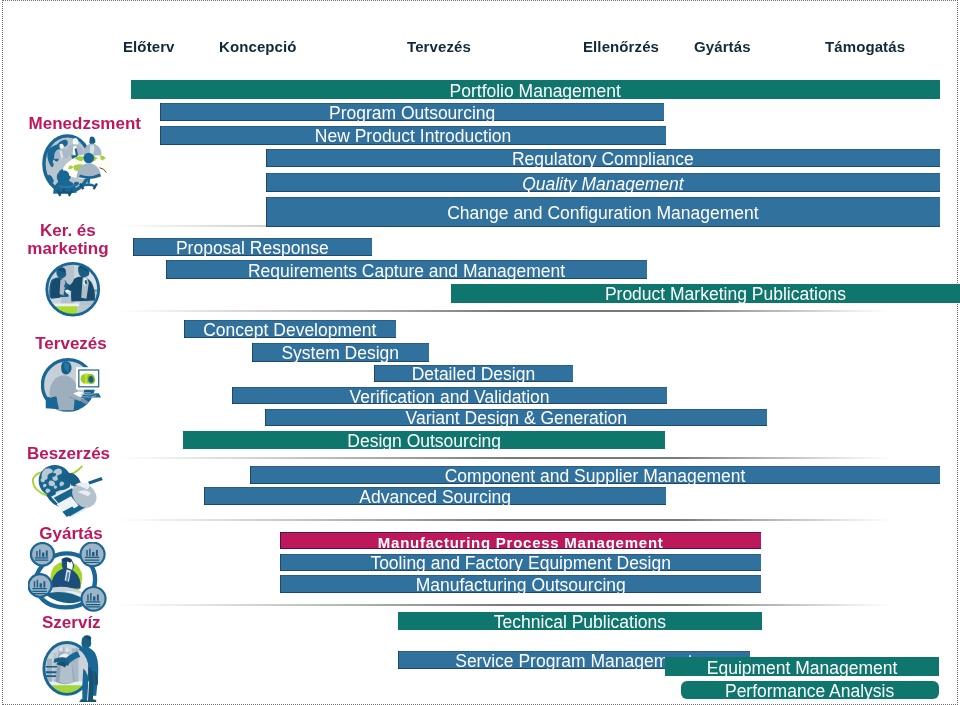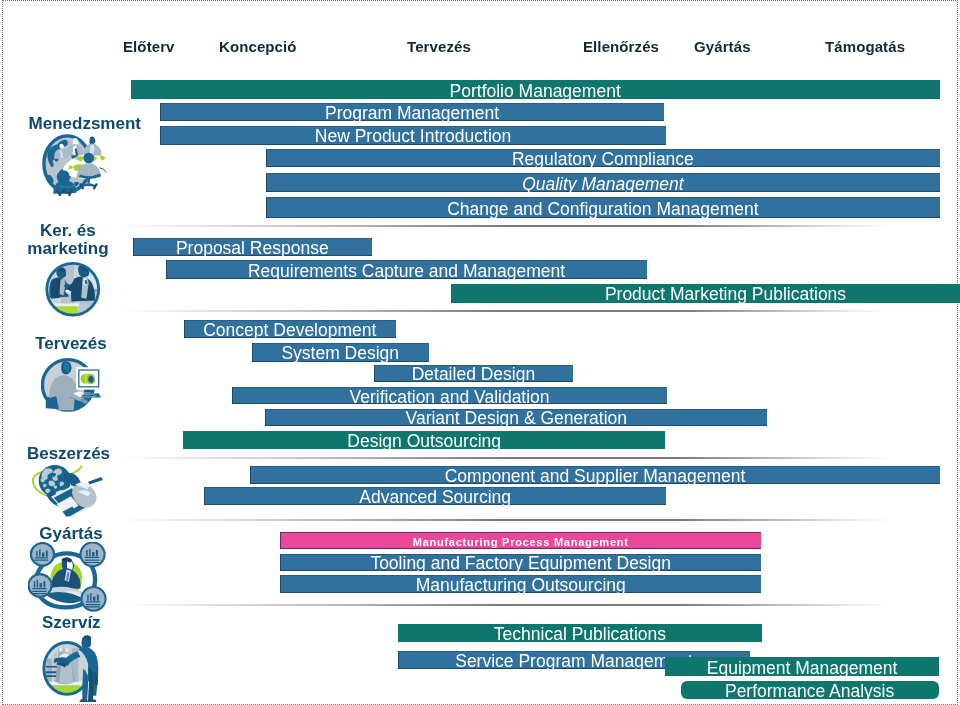--- a/index.html
+++ b/index.html
@@ -4,30 +4,30 @@
 <title>PLM folyamat</title>
 <style>
   html,body{margin:0;padding:0;}
   body{width:960px;height:705px;background:#ffffff;
        font-family:"Liberation Sans",sans-serif;overflow:hidden;}
   #slide{position:relative;width:960px;height:705px;background:#fff;}
   .frame{position:absolute;left:2px;top:0px;width:956px;height:705px;
          border:1.3px dotted #6e6e6e;box-sizing:border-box;pointer-events:none;}
   .phase{position:absolute;font-weight:bold;font-size:15px;color:#102a38;
          white-space:nowrap;letter-spacing:.1px;}
-  .rowlabel{position:absolute;font-weight:bold;font-size:17px;color:#0c4a6e;
+  .rowlabel{position:absolute;font-weight:bold;font-size:17px;color:#be185d;
             white-space:nowrap;text-align:center;line-height:18.5px;}
   .bar{position:absolute;box-sizing:border-box;color:#ffffff;font-size:17.5px;
        white-space:nowrap;overflow:visible;display:flex;align-items:center;
        justify-content:center;}
   .bar>span{display:block;position:relative;top:1.5px;}
   .blue{background:#31719d;box-shadow:inset 1px 0 0 rgba(12,34,52,.5),
         inset 0 -1px 0 rgba(12,34,52,.5), inset 0 1px 0 rgba(12,34,52,.22);}
   .gray{background:#0f766e;}
-  .navy{background:#ec4899;box-shadow:inset 1px 0 0 rgba(8,8,48,.55),inset 0 -1px 0 rgba(8,8,48,.55),inset 0 1px 0 rgba(8,8,48,.5);font-weight:bold;letter-spacing:.75px;font-size:11px;}
+  .navy{background:#be185d;box-shadow:inset 1px 0 0 rgba(8,8,48,.55),inset 0 -1px 0 rgba(8,8,48,.55),inset 0 1px 0 rgba(8,8,48,.5);font-weight:bold;letter-spacing:.75px;font-size:15px;}
   .sep{position:absolute;height:2px;}
   .icon{position:absolute;}
 </style>
 </head>
 <body>
 
 <div id="slide">
   <div class="frame"></div>
   <div id="phases">
       <div class="phase" style="left: 123px; top: 38px;">Előterv</div>
@@ -302,32 +302,32 @@
       <div class="sep" style="top: 310.2px; left: 118px; width: 775px; background: linear-gradient(to right, rgba(128, 128, 128, 0) 0%, rgba(118, 118, 118, 0.55) 30%, rgba(110, 110, 110, 0.92) 50%, rgba(110, 110, 110, 0.92) 72%, rgba(128, 128, 128, 0.15) 95%, rgba(128, 128, 128, 0) 100%);"></div>
       <div class="sep" style="top: 456.8px; left: 118px; width: 775px; background: linear-gradient(to right, rgba(128, 128, 128, 0) 0%, rgba(118, 118, 118, 0.55) 30%, rgba(110, 110, 110, 0.92) 50%, rgba(110, 110, 110, 0.92) 72%, rgba(128, 128, 128, 0.15) 95%, rgba(128, 128, 128, 0) 100%);"></div>
       <div class="sep" style="top: 519px; left: 118px; width: 775px; background: linear-gradient(to right, rgba(128, 128, 128, 0) 0%, rgba(118, 118, 118, 0.55) 30%, rgba(110, 110, 110, 0.92) 50%, rgba(110, 110, 110, 0.92) 72%, rgba(128, 128, 128, 0.15) 95%, rgba(128, 128, 128, 0) 100%);"></div>
       <div class="sep" style="top: 604px; left: 118px; width: 775px; background: linear-gradient(to right, rgba(128, 128, 128, 0) 0%, rgba(118, 118, 118, 0.55) 30%, rgba(110, 110, 110, 0.92) 50%, rgba(110, 110, 110, 0.92) 72%, rgba(128, 128, 128, 0.15) 95%, rgba(128, 128, 128, 0) 100%);"></div>
     </div>
   <div id="bars">
       <div class="bar gray" style="left: 130.6px; top: 79.9px; width: 809.1px; height: 19.5px;">
         <span>Portfolio Management</span>
       </div>
       <div class="bar blue" style="left: 159.9px; top: 102.8px; width: 504.5px; height: 18.7px;">
-        <span>Program Management</span>
+        <span>Program Outsourcing</span>
       </div>
       <div class="bar blue" style="left: 159.9px; top: 125.5px; width: 506.3px; height: 19px;">
         <span>New Product Introduction</span>
       </div>
       <div class="bar blue" style="left: 265.6px; top: 149.4px; width: 674.6px; height: 18.1px;">
         <span>Regulatory Compliance</span>
       </div>
       <div class="bar blue" style="left: 265.6px; top: 173.4px; width: 674.6px; height: 18.6px; font-style: italic;">
         <span>Quality Management</span>
       </div>
-      <div class="bar blue" style="left: 265.6px; top: 197.3px; width: 674.6px; height: 21px;">
+      <div class="bar blue" style="left: 265.6px; top: 197.3px; width: 674.6px; height: 30px;">
         <span>Change and Configuration Management</span>
       </div>
       <div class="bar blue" style="left: 133px; top: 238.2px; width: 238.6px; height: 18.2px;">
         <span>Proposal Response</span>
       </div>
       <div class="bar blue" style="left: 166.2px; top: 259.8px; width: 480.7px; height: 19.6px;">
         <span>Requirements Capture and Management</span>
       </div>
       <div class="bar gray" style="left: 451px; top: 284px; width: 549px; height: 18.5px;">
         <span>Product Marketing Publications</span>
@@ -358,21 +358,21 @@
       </div>
       <div class="bar navy" style="left: 280.1px; top: 532px; width: 481.2px; height: 17.1px;">
         <span>Manufacturing Process Management</span>
       </div>
       <div class="bar blue" style="left: 280.1px; top: 553.7px; width: 481.2px; height: 17px;">
         <span>Tooling and Factory Equipment Design</span>
       </div>
       <div class="bar blue" style="left: 280.1px; top: 575.3px; width: 481.2px; height: 17.6px;">
         <span>Manufacturing Outsourcing</span>
       </div>
-      <div class="bar gray" style="left: 397.9px; top: 612px; width: 364.1px; height: 18.1px; margin-top: 12px;">
+      <div class="bar gray" style="left: 397.9px; top: 612px; width: 364.1px; height: 18.1px;">
         <span>Technical Publications</span>
       </div>
       <div class="bar blue" style="left: 397.9px; top: 635.2px; width: 352px; height: 18.3px; margin-top: 16px;">
         <span>Service Program Management</span>
       </div>
       <div class="bar gray" style="left: 664.8px; top: 657.4px; width: 274.6px; height: 18.4px;">
         <span>Equipment Management</span>
       </div>
       <div class="bar gray" style="left: 680.6px; top: 681.1px; width: 258px; height: 18.1px; border-radius: 6px;">
         <span>Performance Analysis</span>

